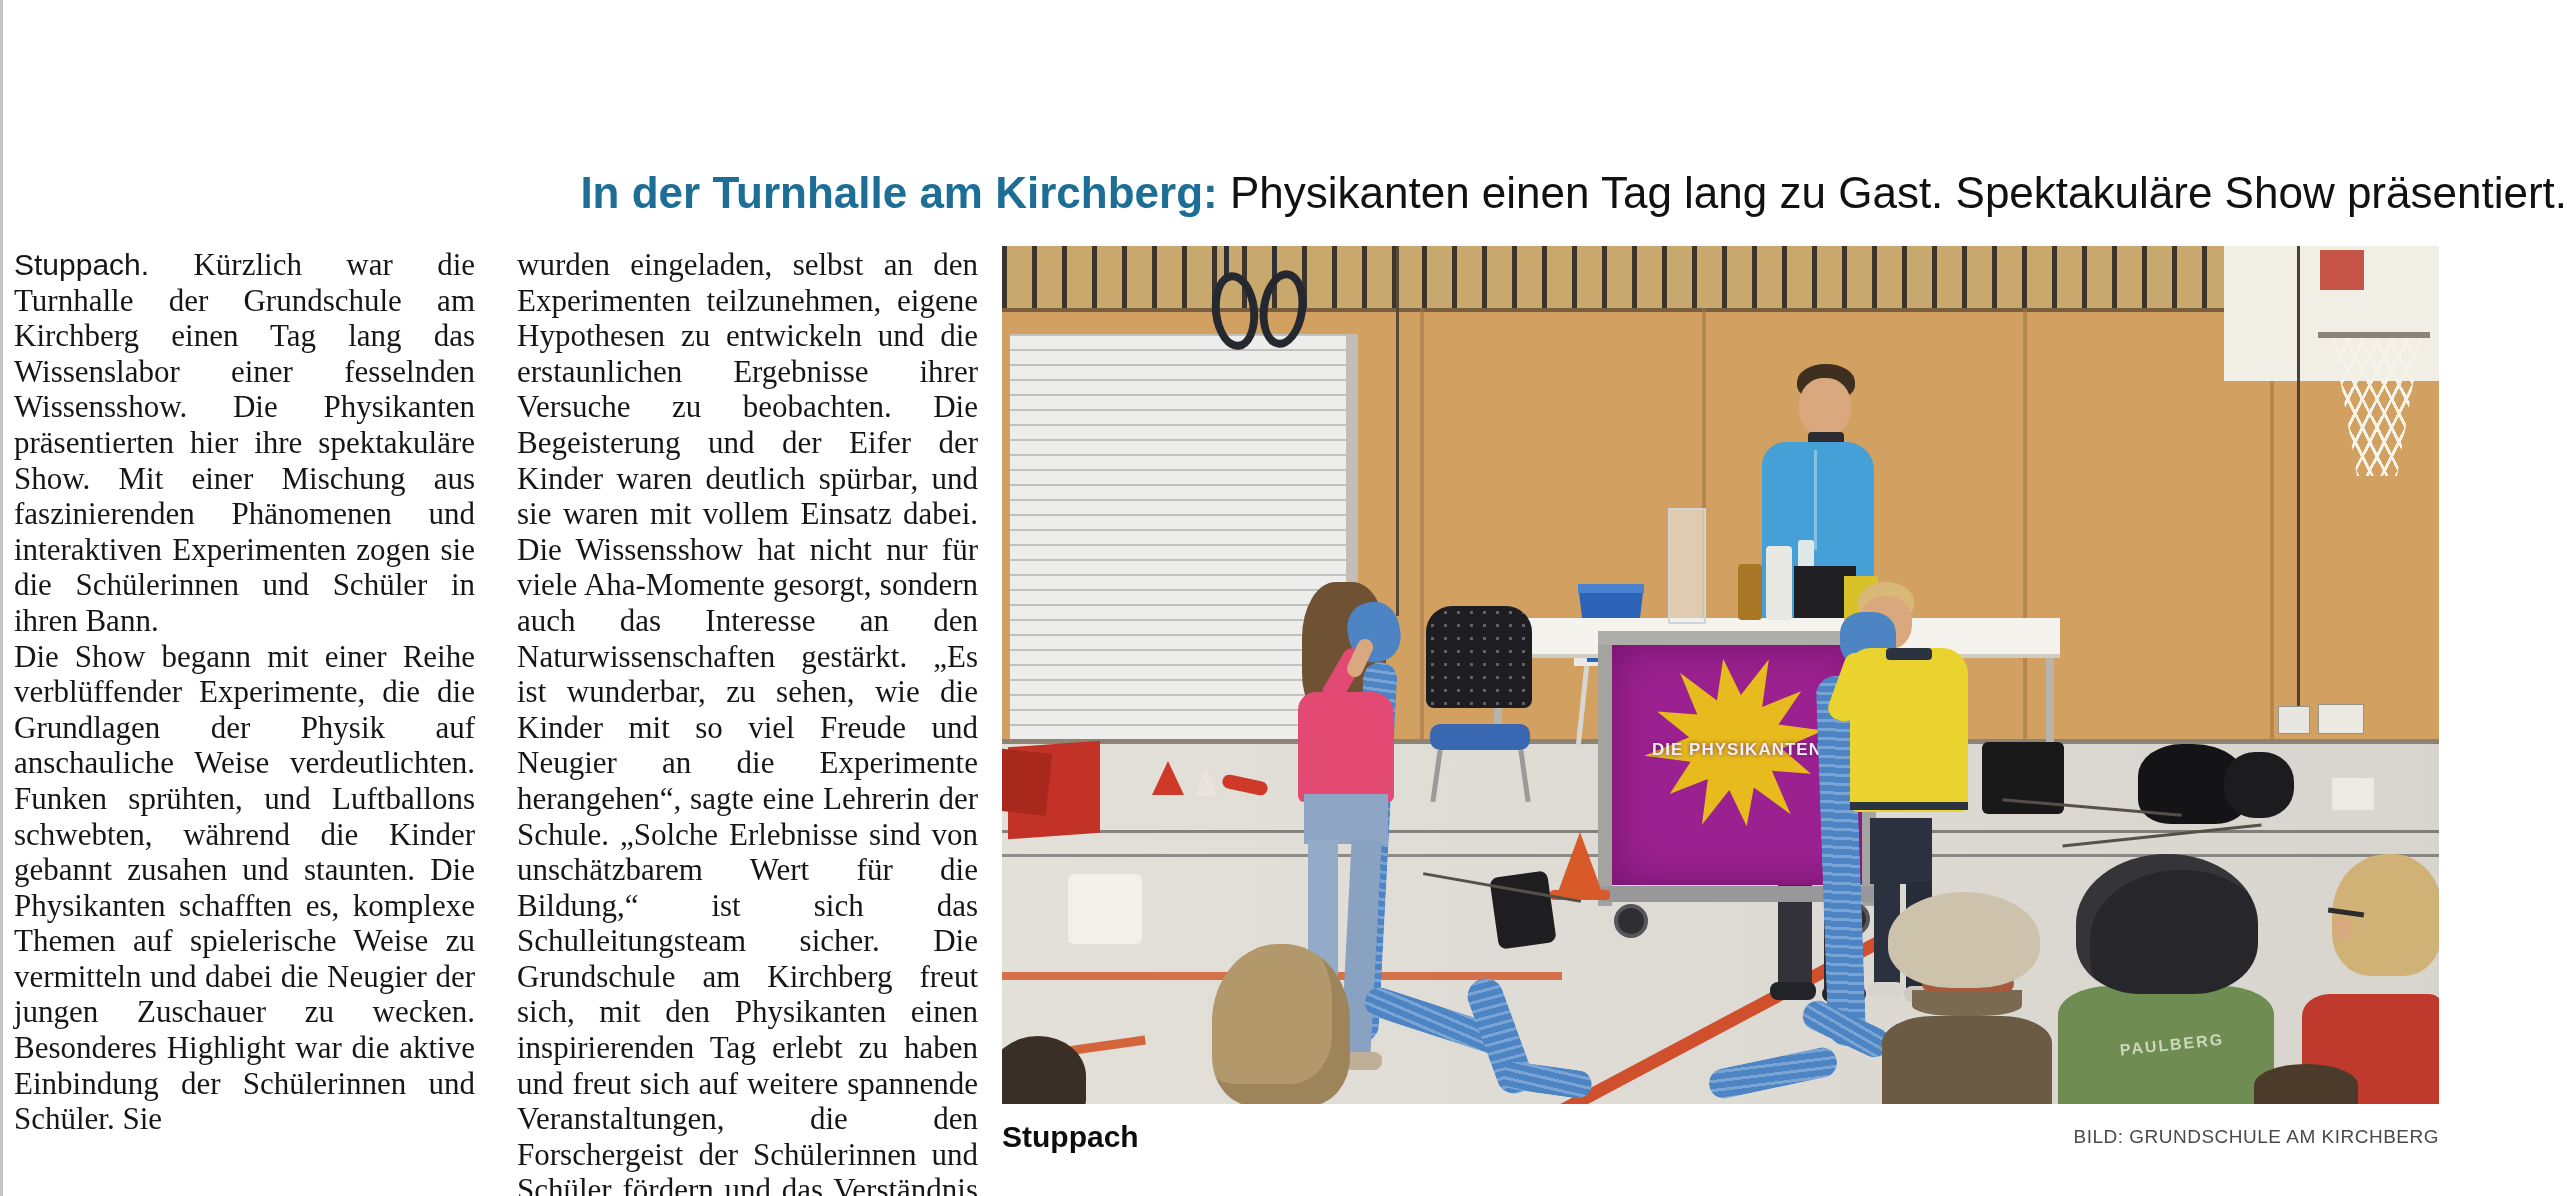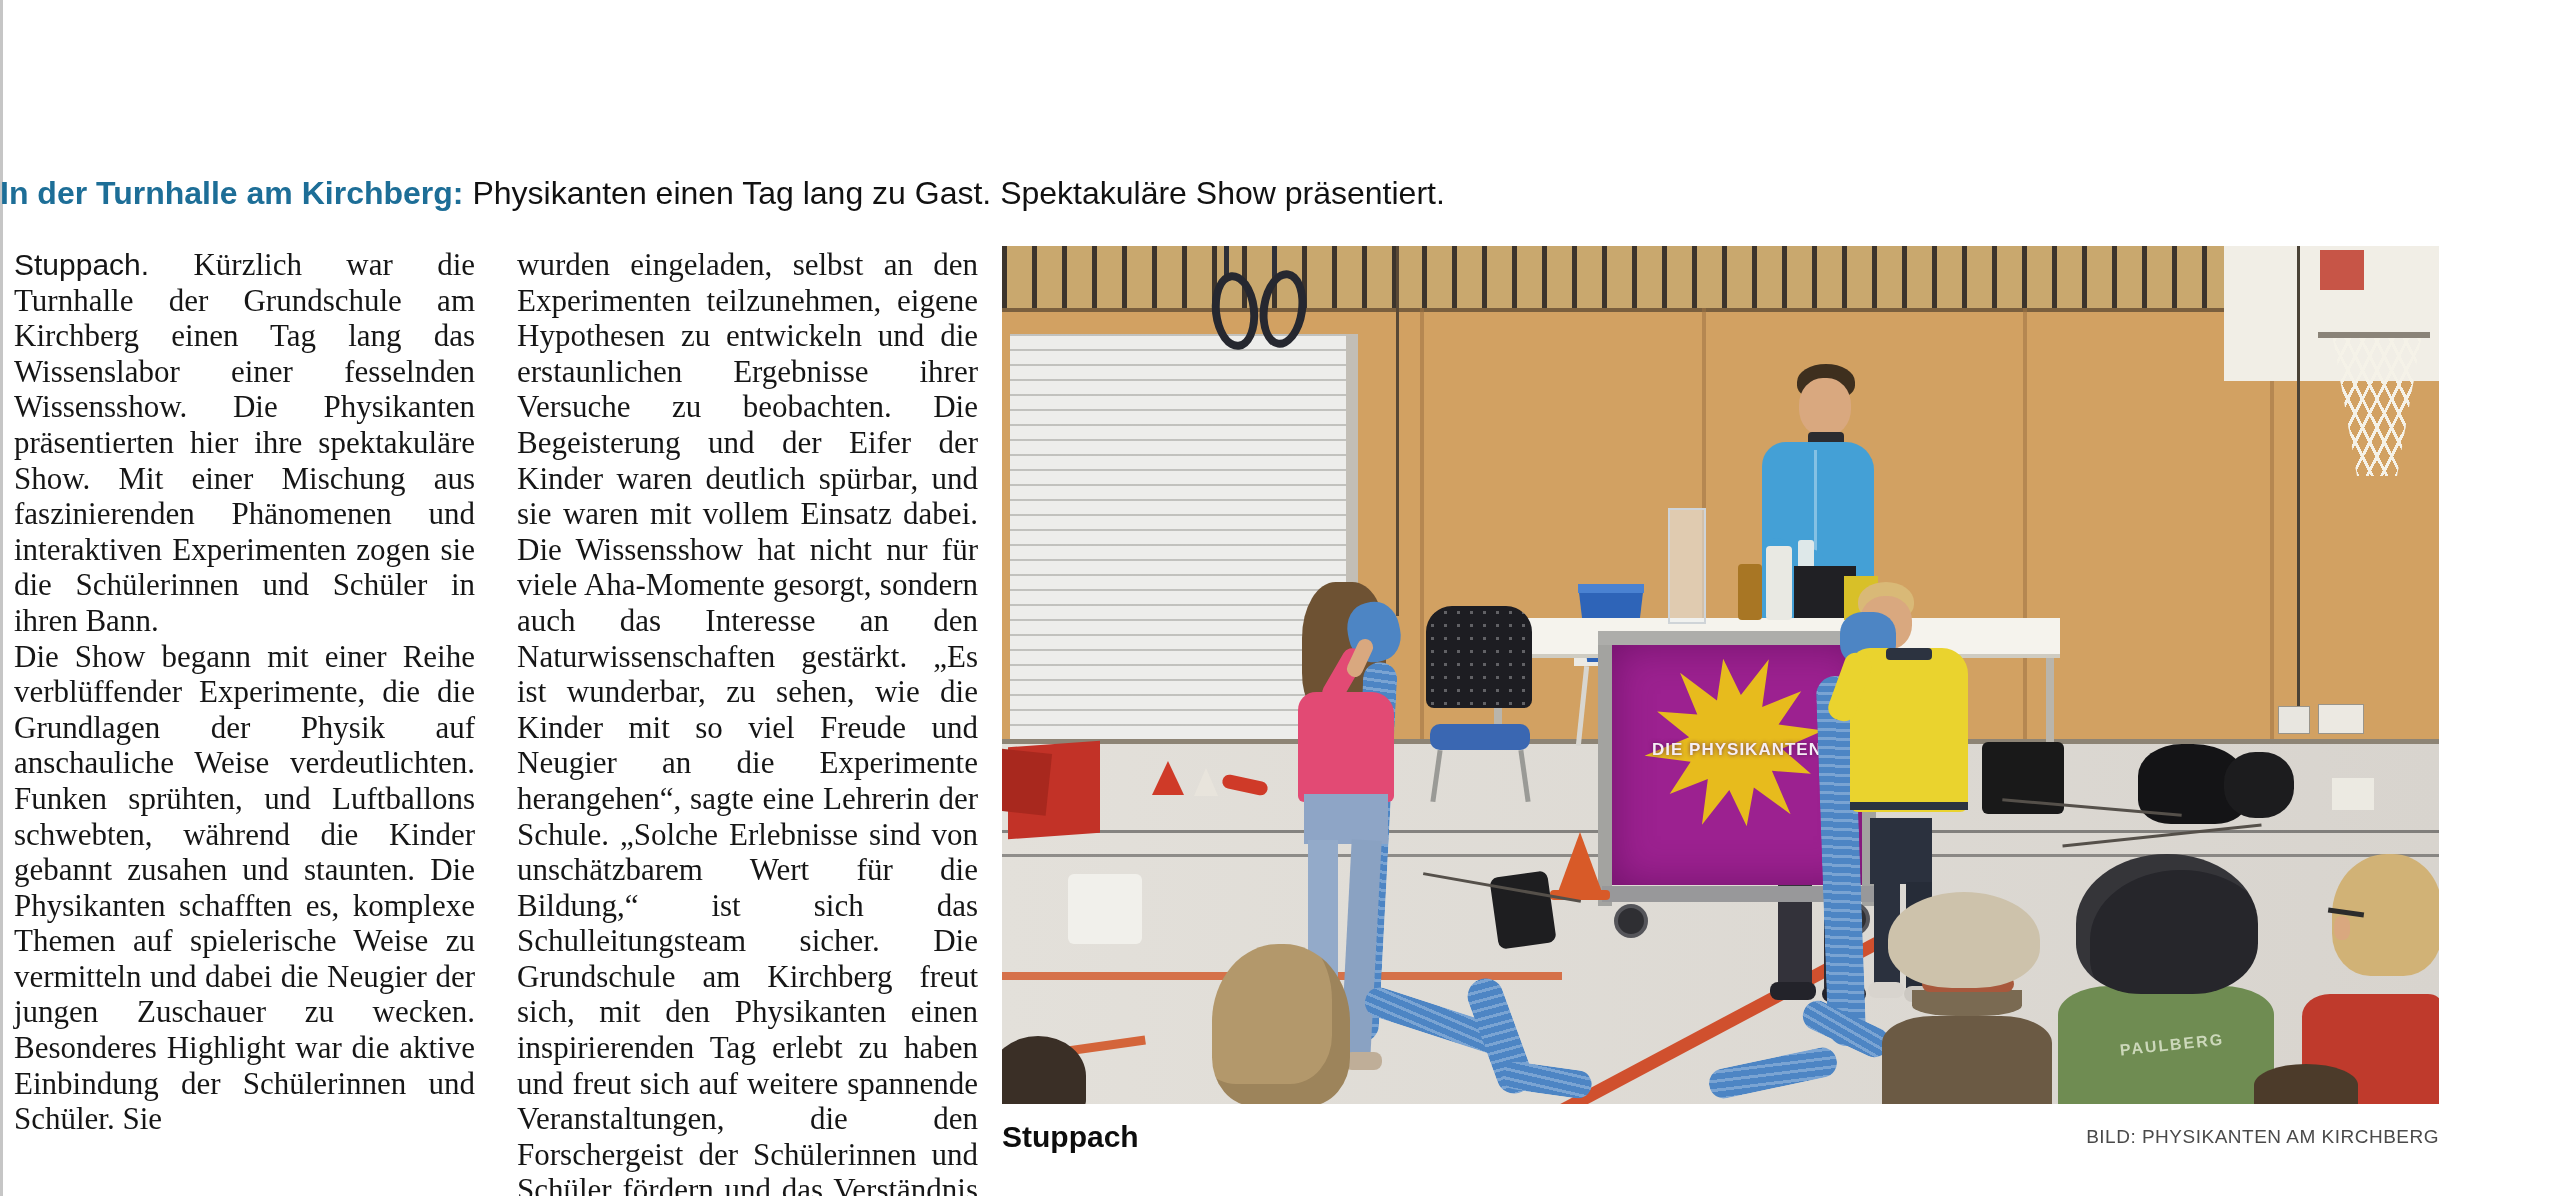--- a/index.html
+++ b/index.html
@@ -3,22 +3,22 @@
 <meta charset="utf-8">
 <style>
   html,body{margin:0;padding:0;background:#fff;}
   .page{position:relative;width:2567px;height:1196px;background:#fff;overflow:hidden;
         font-family:"Liberation Serif",serif;color:#141414;}
   .left-rule{position:absolute;left:0;top:0;width:3px;height:1196px;background:#c6c6c6;}
   .headline{position:absolute;left:0;right:0;top:0;margin:0;text-align:center;
         font-family:"Liberation Serif",serif;font-weight:700;font-size:101px;line-height:110px;
         color:#0d0d0d;letter-spacing:-2px;}
   .headline span{display:inline-block;transform:scaleX(.93);transform-origin:center;}
-  .kicker{position:absolute;left:0;right:0;top:174px;text-align:left;
-        font-family:"Liberation Sans",sans-serif;font-size:32px;line-height:38px;}
+  .kicker{position:absolute;left:0;right:0;top:174px;text-align:right;
+        font-family:"Liberation Sans",sans-serif;font-size:44px;line-height:38px;}
   .kicker-hl{font-weight:700;color:var(--c-kicker,#1d6e97);}
   .kicker-rest{color:#111;}
   .col{position:absolute;top:247px;width:461px;font-size:31px;line-height:35.6px;
         text-align:justify;hyphens:auto;-webkit-hyphens:auto;color:#161616;}
   .col1{left:14px;}
   .col2{left:517px;}
   .col p{margin:0;}
   .leadin{font-family:"Liberation Sans",sans-serif;font-weight:400;font-size:30px;}
   .subhead{margin:22px 0 6px 0;font-family:"Liberation Sans",sans-serif;font-weight:700;
         font-size:34px;line-height:41px;text-align:left;color:#0e0e0e;}
@@ -329,14 +329,14 @@
     <div class="shirt-print">PAULBERG</div>
     <div class="cap-black"></div>
     <div class="blond2"></div>
     <div class="glasses"></div>
     <div class="ear"></div>
     <div class="red-shirt"></div>
     <div class="brown-head"></div>
   </div>
 
   <div class="caption">Stuppach</div>
-  <div class="credit">BILD: PHYSIKANTEN AM KIRCHBERG</div>
+  <div class="credit">BILD: GRUNDSCHULE AM KIRCHBERG</div>
 </div>
 
 </body></html>

